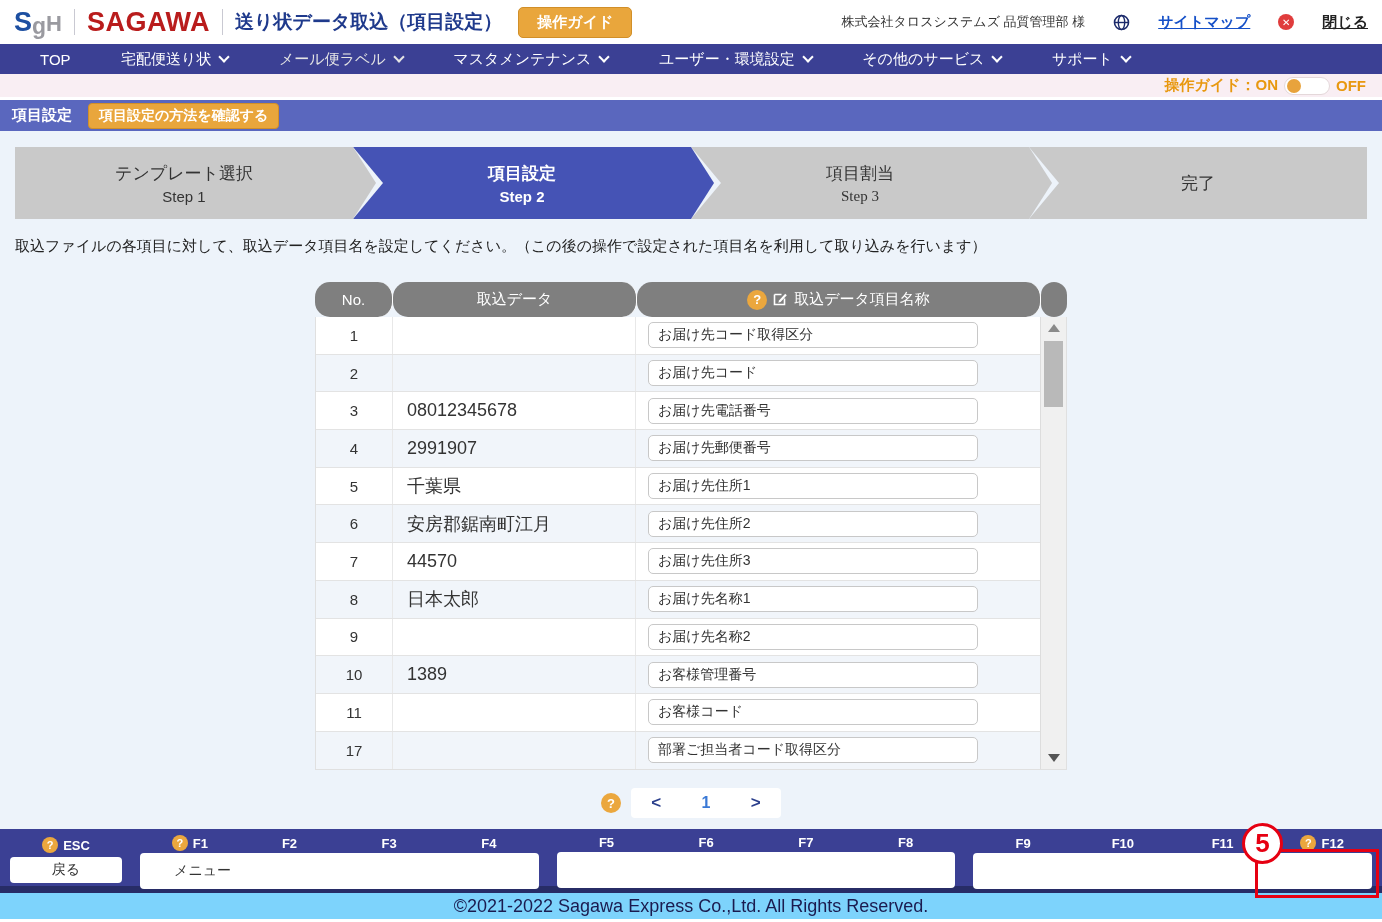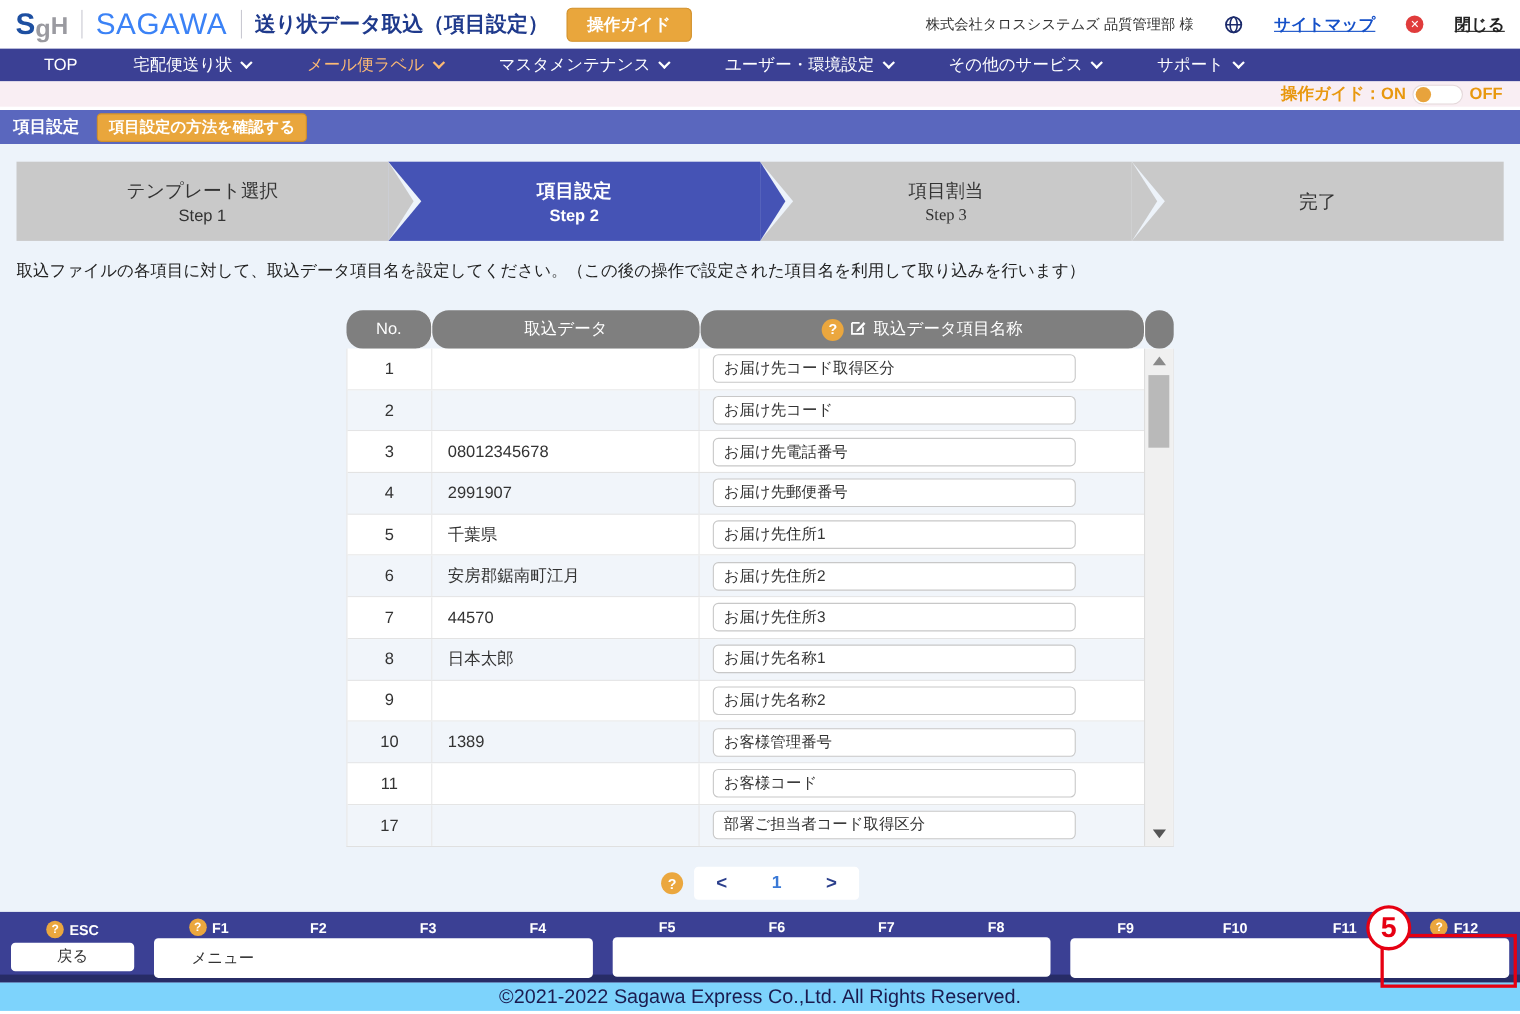--- a/index.html
+++ b/index.html
@@ -5,36 +5,36 @@
   * { margin:0; padding:0; box-sizing:border-box; }
   html,body { width:1382px; height:922px; overflow:hidden; background:#fff;
     font-family:"Liberation Sans","DejaVu Sans",sans-serif; }
   
   .header { height:44px; background:#fff; display:flex; align-items:center; padding:0 14px; position:relative; }
   .logo-sgh { font-weight:bold; white-space:nowrap; }
   .logo-sgh .ls { color:#1d4fa1; font-size:27px; }
   .logo-sgh .lg { color:#9a9aa0; font-size:23px; position:relative; top:3px; }
   .logo-sgh .lh { color:#9a9aa0; font-size:22px; }
   .vsep { width:1px; height:26px; background:#c9c9d2; margin:0 12px; }
-  .logo-sagawa { color:#3b82f6; font-weight:normal; font-size:27px; letter-spacing:0.5px; }
+  .logo-sagawa { color:#b91c1c; font-weight:bold; font-size:27px; letter-spacing:0.5px; }
   .app-title { color:#1f3a8c; font-weight:bold; font-size:19px; white-space:nowrap; }
   .guide-btn { margin-left:16px; background:#e9a63c; border:1px solid #d18f28; color:#fff;
     font-weight:bold; font-size:15px; padding:5px 18px; border-radius:5px; cursor:pointer; }
   .header-right { margin-left:auto; display:flex; align-items:center; gap:28px; font-size:13px; color:#333; }
   .hlink { font-size:15px; font-weight:bold; text-decoration:underline; cursor:pointer; }
   .sitemap { color:#1550c8; }
   .closelnk { color:#222; }
   .icon-globe { display:inline-flex; }
   .icon-close { width:16px; height:16px; border-radius:50%; background:#e03c3c; color:#fff;
     font-size:10px; font-weight:bold; display:inline-flex; align-items:center; justify-content:center; }
   
   .navbar { height:30px; background:#3b4094; display:flex; align-items:center; padding:0 40px; }
   .nav-wrap { display:flex; justify-content:space-between; width:1090px; }
   .nav-item { color:#fff; font-size:15px; display:flex; align-items:center; cursor:pointer; white-space:nowrap; }
-  .nav-item.disabled { color:#fdba74; cursor:default; }
+  .nav-item.disabled { color:#e5e5e5; cursor:default; }
   .chev { width:8px; height:8px; border-right:2px solid currentColor; border-bottom:2px solid currentColor;
     transform:rotate(45deg); display:inline-block; margin-left:9px; margin-top:-4px; }
   
   .guide-strip { height:26px; background:#f9eef3; display:flex; align-items:center;
     justify-content:flex-end; padding-right:16px; gap:6px; border-bottom:3px solid #fff; }
   .guide-strip .gtxt { color:#e8980f; font-weight:bold; font-size:15px; }
   .toggle { width:46px; height:18px; background:#fff; border:1px solid #e4d8da; border-radius:9px;
     position:relative; cursor:pointer; }
   .toggle .knob { width:14px; height:14px; border-radius:50%; background:#e8a33c; position:absolute; left:2px; top:1px; }
   
@@ -63,21 +63,21 @@
   .th { background:#7f7f7f; color:#fff; font-size:15px; display:flex; align-items:center;
     justify-content:center; border-right:1px solid #fff; gap:6px;border-radius:15px; }
   .th:last-child { border-right:none; }
   .th-no { width:78px; } .th-data { width:244px; } .th-name { width:404px; } .th-scroll { width:26px; }
   .tbody { display:flex; border:1px solid #e0e0e0; border-top:none; background:#fff; }
   .rows { width:724px; }
   .trow { display:flex; height:37.7px; align-items:center; border-bottom:1px solid #e3e3e3; background:#fff; }
   .trow:last-child { border-bottom:none; }
   .trow.even { background:#f1f5fa; }
   .c-no { width:77px; text-align:center; font-size:15px; color:#333; border-right:1px solid #e8e8e8; align-self:stretch; display:flex; align-items:center; justify-content:center; }
-  .c-data { width:243px; font-size:15px; color:#333; padding-left:14px; border-right:1px solid #e8e8e8; align-self:stretch; display:flex; align-items:center; }
+  .c-data { width:243px; font-size:18px; color:#333; padding-left:14px; border-right:1px solid #e8e8e8; align-self:stretch; display:flex; align-items:center; }
   .c-name { flex:1; display:flex; align-items:center; padding-left:12px; }
   .c-name input { width:330px; height:26px; border:1px solid #c8c8c8; border-radius:5px;
     font-size:14px; color:#333; padding-left:9px; background:#fff;
     font-family:"Liberation Sans","DejaVu Sans",sans-serif; }
   .scroll-col { width:26px; background:#f0f0f0; position:relative; border-left:1px solid #ddd; }
   .s-arrow { position:absolute; left:0; width:100%; display:flex; justify-content:center; cursor:pointer; }
   .s-up { top:7px; } .s-down { bottom:7px; }
   .tri-up { width:0; height:0; border-left:6px solid transparent; border-right:6px solid transparent; border-bottom:8px solid #8a8a8a; }
   .tri-down { width:0; height:0; border-left:6px solid transparent; border-right:6px solid transparent; border-top:8px solid #555; }
   .s-thumb { position:absolute; top:24px; left:3px; width:19px; height:66px; background:#b9b9b9; cursor:pointer; }

